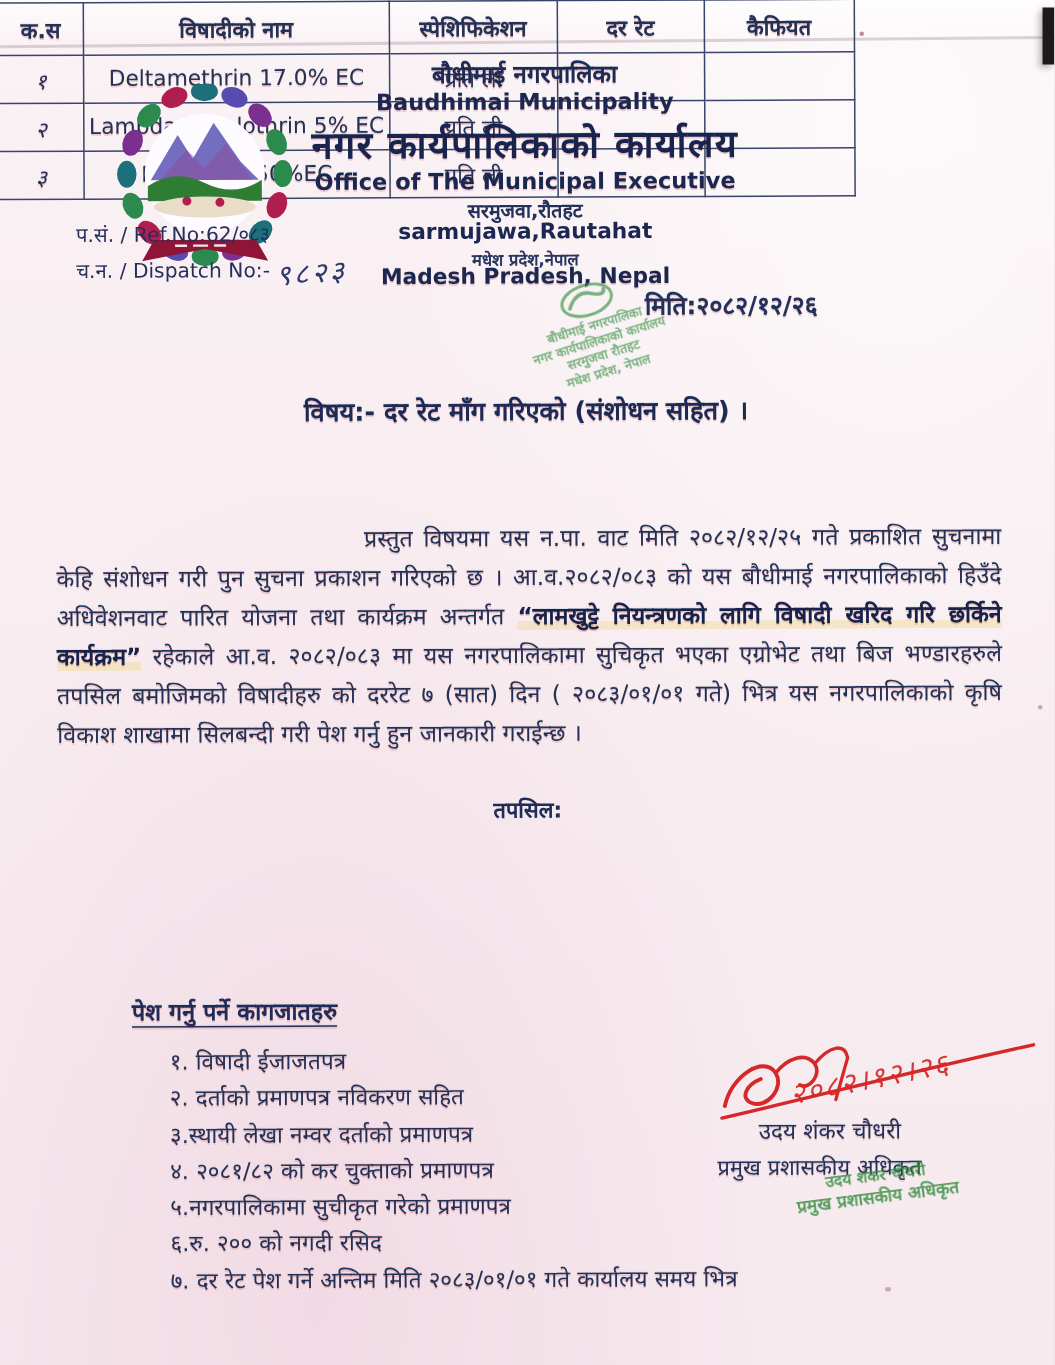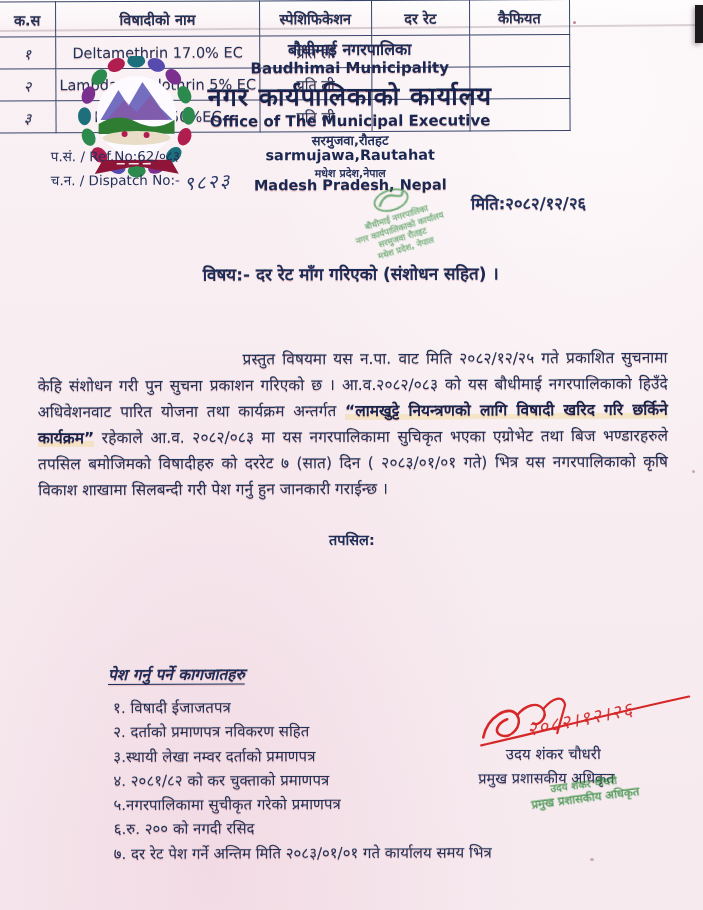--- a/index.html
+++ b/index.html
@@ -37,21 +37,21 @@
   .hl4{top:112px;font-size:15px;color:#1b2750;}
   .hl5{top:131px;font-size:13px;color:#23305a;}
   .hl6{top:147px;font-size:14.5px;color:#1b2750;}
   .hl7{top:165px;font-size:11px;color:#2a3560;}
   .hl8{top:177px;font-size:14.5px;color:#1b2750;}
   .refline{left:52px;font-size:13.5px;color:#23305a;}
   .ref1{top:146px;}
   .ref2{top:168px;}
   .hand{font-style:italic;font-size:19px;color:#2b3a66;letter-spacing:2px;
     transform:rotate(-4deg);display:inline-block;vertical-align:-4px;}
-  .dateline{left:472px;top:192px;font-size:16.5px;font-weight:bold;color:#22305c;}
+  .dateline{left:431px;top:192px;font-size:16.5px;font-weight:bold;color:#22305c;}
 
   
   .stamp1{left:336px;top:186px;width:130px;height:86px;transform:rotate(-17deg);
     color:#2f8a3a;opacity:.62;filter:blur(.4px);text-align:center;}
   .stamp1 .s-l{font-size:8.5px;line-height:10.5px;font-weight:bold;white-space:nowrap;}
 
   .subject{top:262px;font-size:17px;color:#1d2a55;}
   .salutation{left:74px;top:305px;font-size:16px;color:#1f2c58;}
 
   .body-para{left:38px;top:346px;width:630px;font-size:15.5px;line-height:26px;
@@ -61,22 +61,22 @@
     background:linear-gradient(transparent 68%, rgba(235,205,90,.28) 68%);}
 
   .tapasil{top:529px;font-size:14.5px;color:#202d58;}
   .sched{left:95px;top:548px;border-collapse:collapse;table-layout:fixed;}
   .sched td,.sched th{border:1.6px solid #39446a;padding:4px 3px;overflow:hidden;
     font-size:14.5px;color:#243156;white-space:nowrap;}
   .sched th{height:26px;font-size:14.5px;font-weight:bold;}
   .sched td{height:23px;text-align:center;}
   .sn{font-style:italic;font-size:15px;}
 
-  .docs-h{left:107px;top:662px;font-size:15.5px;font-weight:bold;color:#1f2c58;
-    text-decoration:underline;text-underline-offset:3.5px;font-style:italic;}
+  .docs-h{left:87px;top:662px;font-size:15.5px;font-weight:bold;color:#1f2c58;
+    text-decoration:underline;text-underline-offset:3.5px;}
   .docs{left:112px;top:695px;font-size:15px;color:#243156;}
   .docs div{line-height:24.3px;white-space:nowrap;}
 
   
   .sig-svg{left:462px;top:688px;}
   .sig-date{left:524px;top:700px;width:180px;font-size:19px;color:#d62828;
     font-style:italic;letter-spacing:1.5px;transform:rotate(-11deg);opacity:.92;}
   .sig-name{left:462px;top:744px;width:180px;text-align:center;font-size:15px;color:#22305c;}
   .sig-title{left:445px;top:768px;width:200px;text-align:center;font-size:14.5px;color:#22305c;}
   .stamp2{left:498px;top:779px;width:170px;text-align:center;transform:rotate(-7deg);

